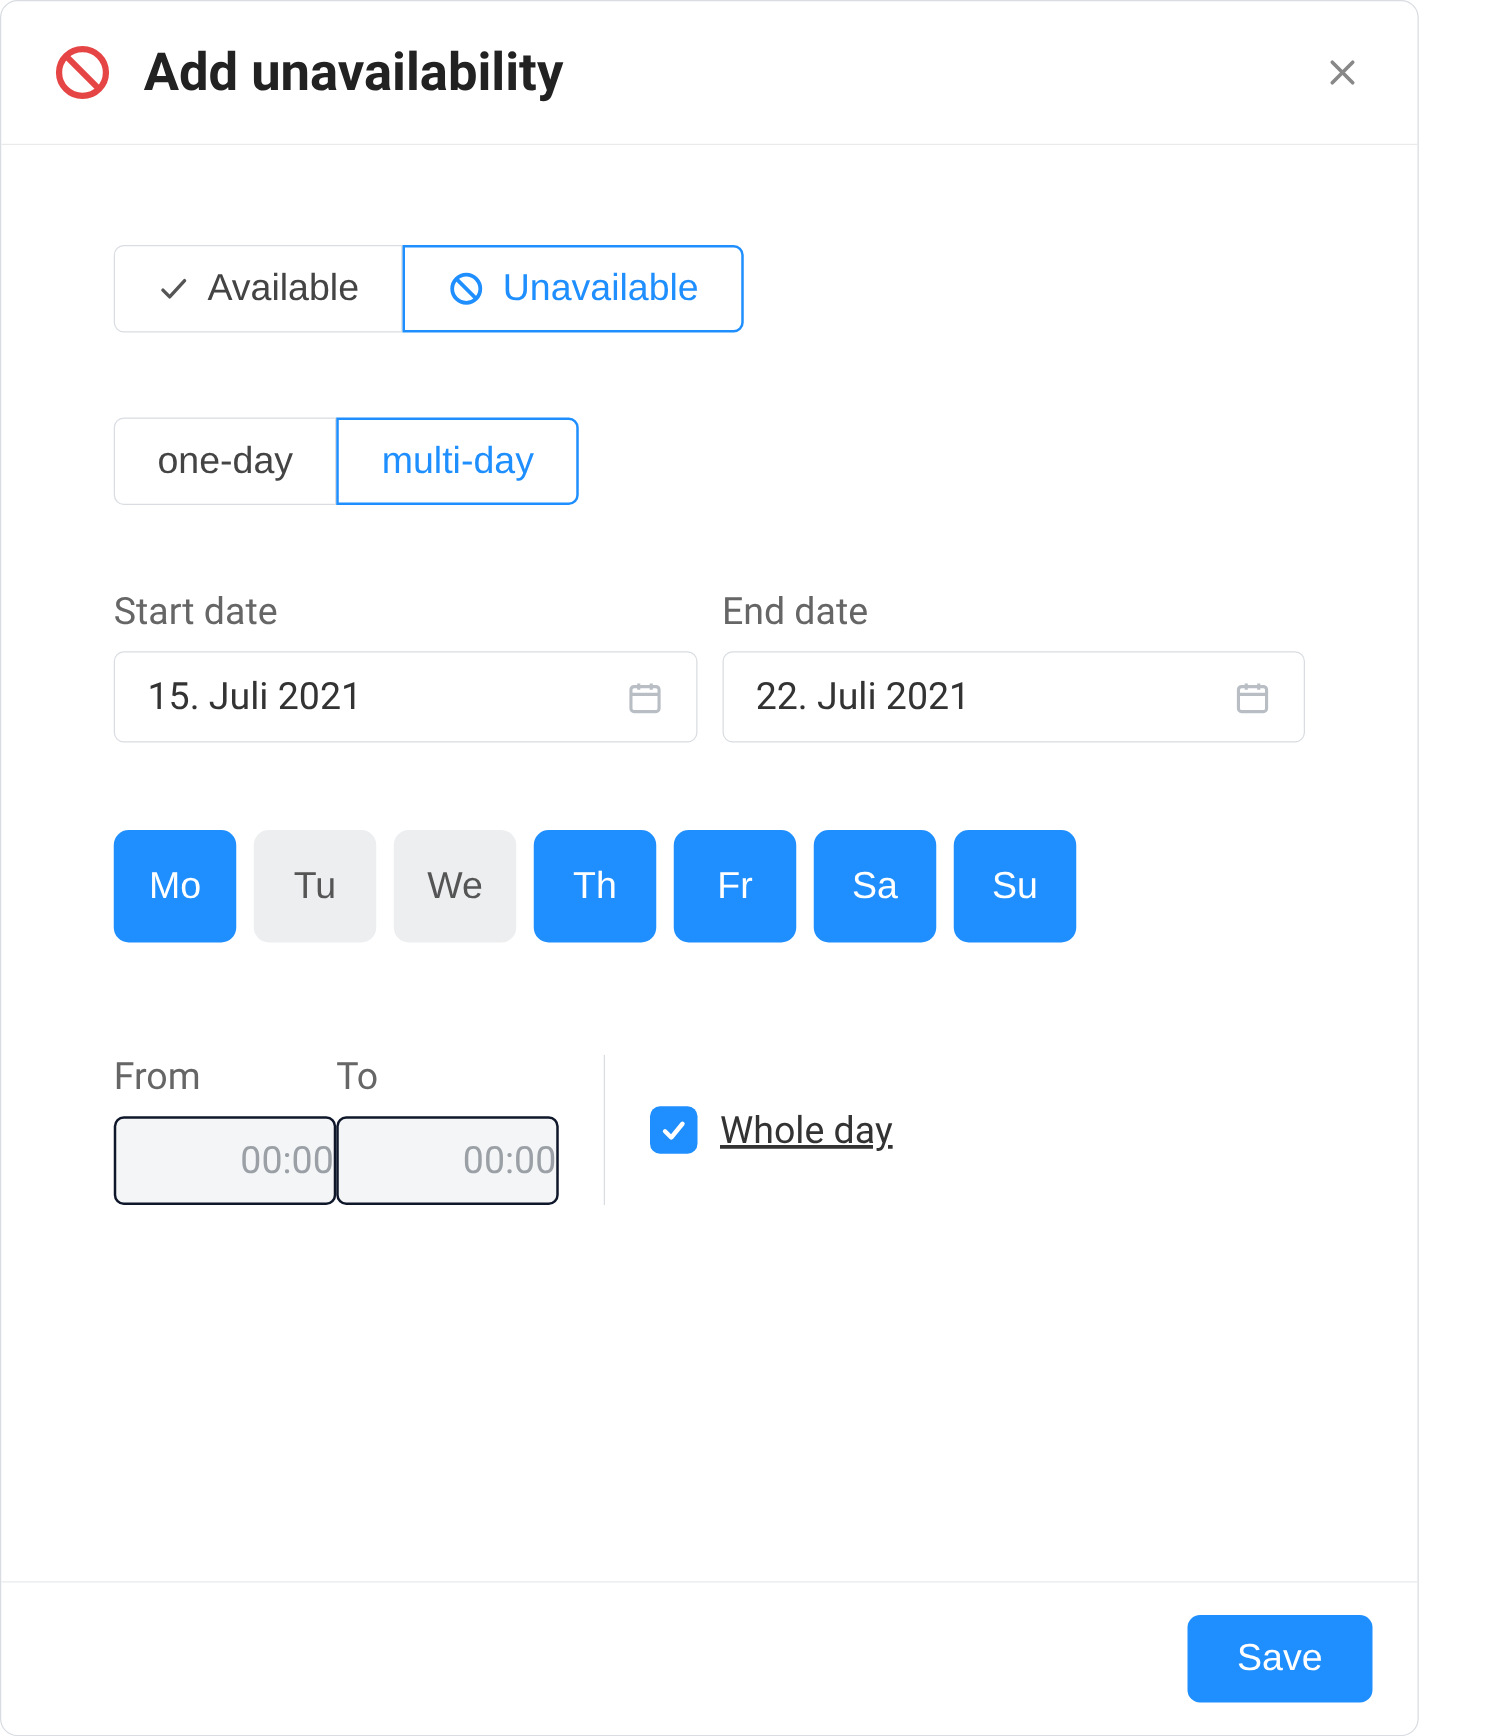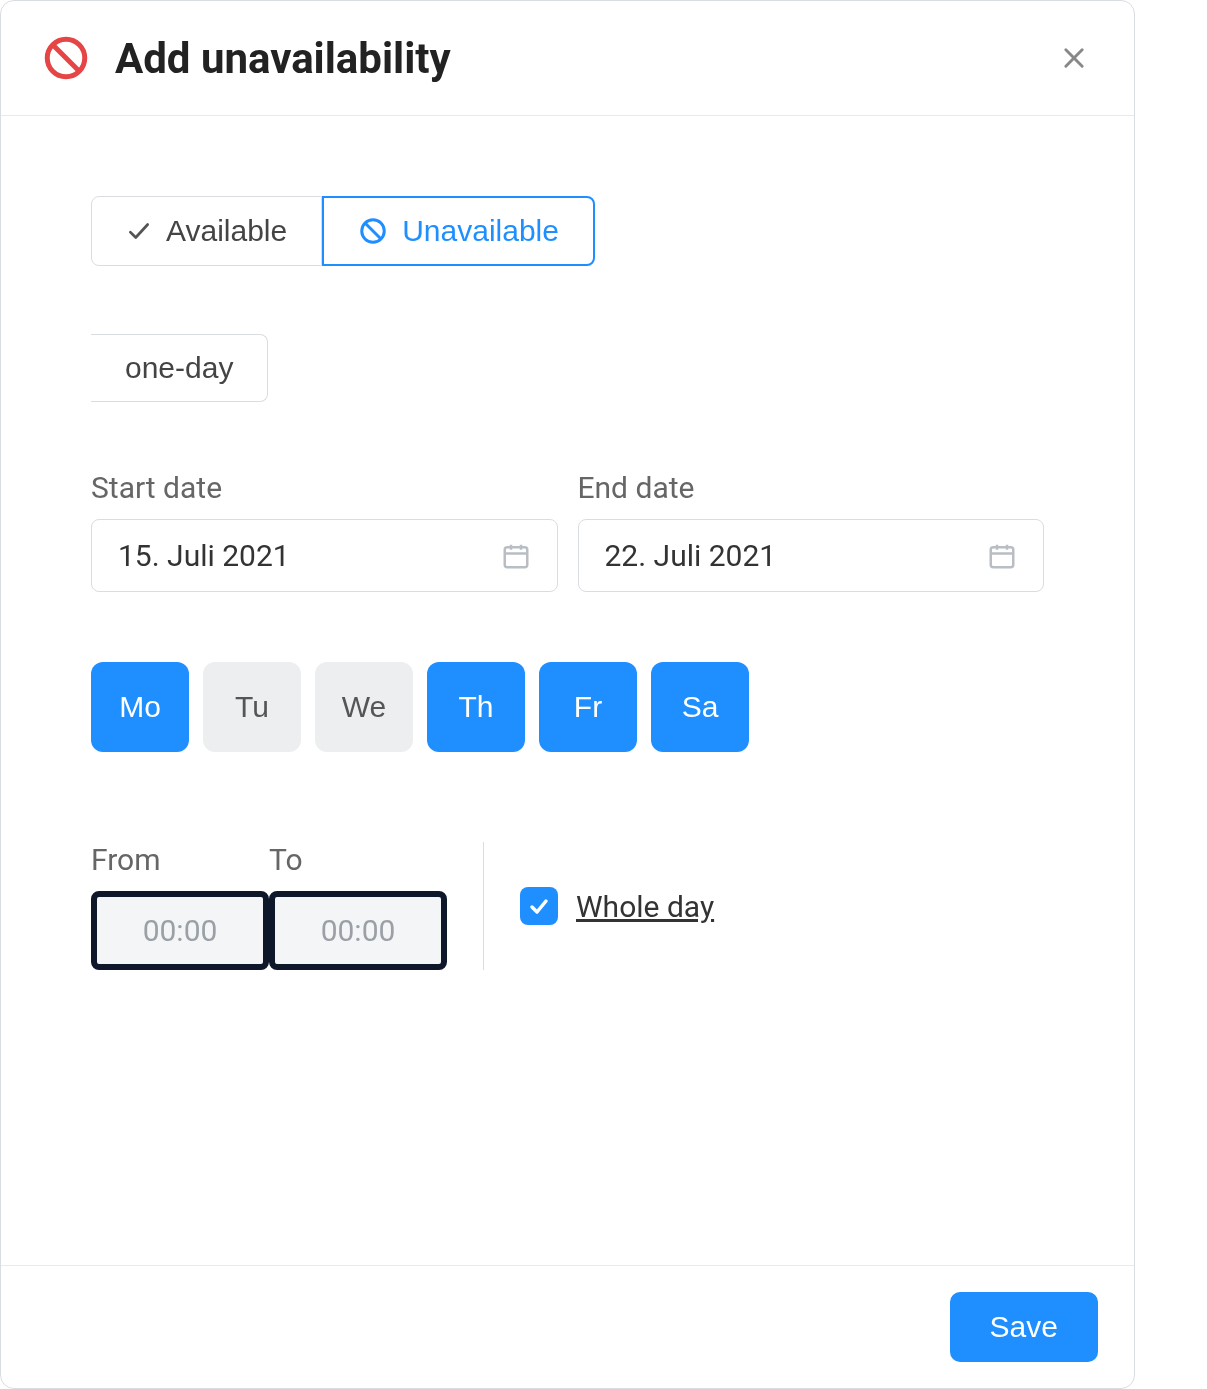--- a/index.html
+++ b/index.html
@@ -131,25 +131,25 @@
     align-items: center;
   }
   .time-cols {
     display: flex;
     padding-right: 36px;
     border-right: 1px solid #d9dde1;
   }
   .time-col { display: flex; flex-direction: column; }
   .time-box {
     width: 178px;
-    border: 6px solid #0f172a;
+    border: 2px solid #0f172a;
     background: #f4f5f6;
     border-radius: 8px;
     padding: 16px 0;
-    text-align: center;
+    text-align: right;
     font-size: 30px;
     color: #9aa0a6;
   }
   .wholeday {
     display: flex;
     align-items: center;
     gap: 18px;
     padding-left: 36px;
   }
   .checkbox {
@@ -218,20 +218,23 @@
         </svg>
         <span>Unavailable</span>
       </button>
     </div>
     <br>
 
     <div class="toggle-group">
       <button class="toggle-btn">
         <span>one-day</span>
       </button>
+      <button class="toggle-btn active">
+        <span>multi-day</span>
+      </button>
     </div>
 
     <div class="date-row">
       <div class="date-col">
         <div class="field-label">Start date</div>
         <div class="date-input">
           <span>15. Juli 2021</span>
           <svg class="cal-icon" viewBox="0 0 24 24" fill="none" stroke="currentColor" stroke-width="2">
             <rect x="3" y="5" width="18" height="16" rx="2"></rect>
             <line x1="3" y1="10" x2="21" y2="10"></line>
@@ -254,20 +257,21 @@
       </div>
     </div>
 
     <div class="weekday-row" id="weekday-row">
         <button class="weekday-btn on">Mo</button>
         <button class="weekday-btn off">Tu</button>
         <button class="weekday-btn off">We</button>
         <button class="weekday-btn on">Th</button>
         <button class="weekday-btn on">Fr</button>
         <button class="weekday-btn on">Sa</button>
+        <button class="weekday-btn on">Su</button>
       </div>
 
     <div class="time-section">
       <div class="time-cols">
         <div class="time-col">
           <div class="field-label">From</div>
           <div class="time-box">00:00</div>
         </div>
         <div class="time-col">
           <div class="field-label">To</div>

